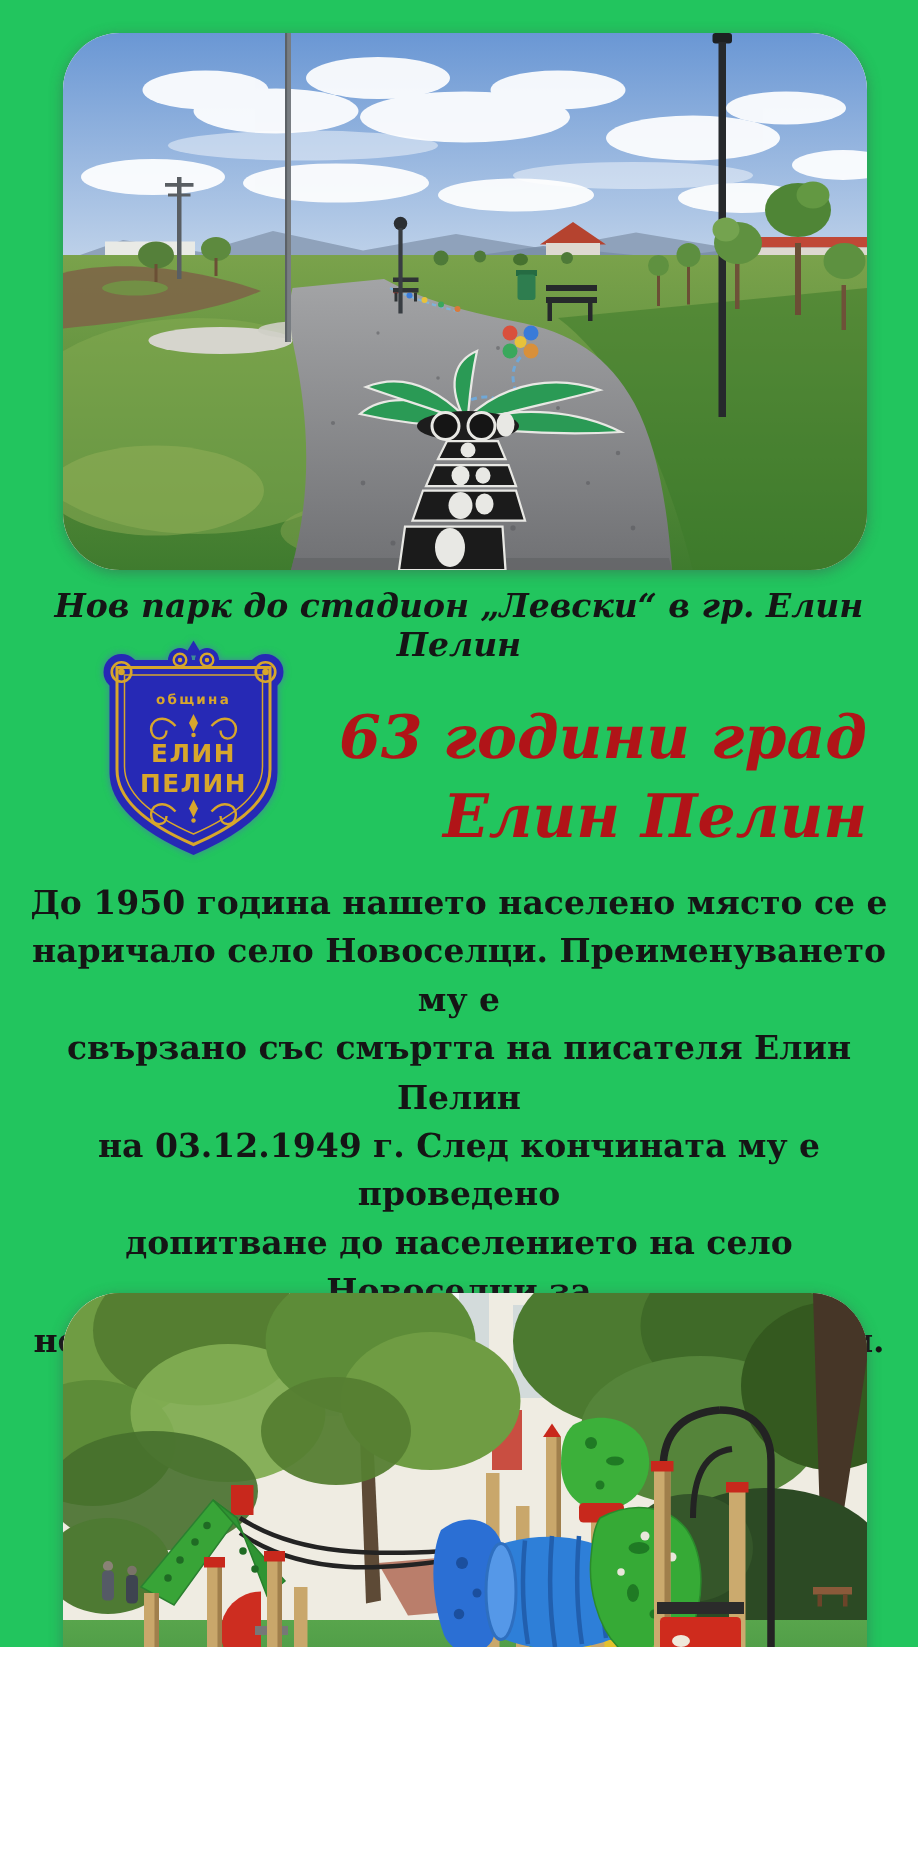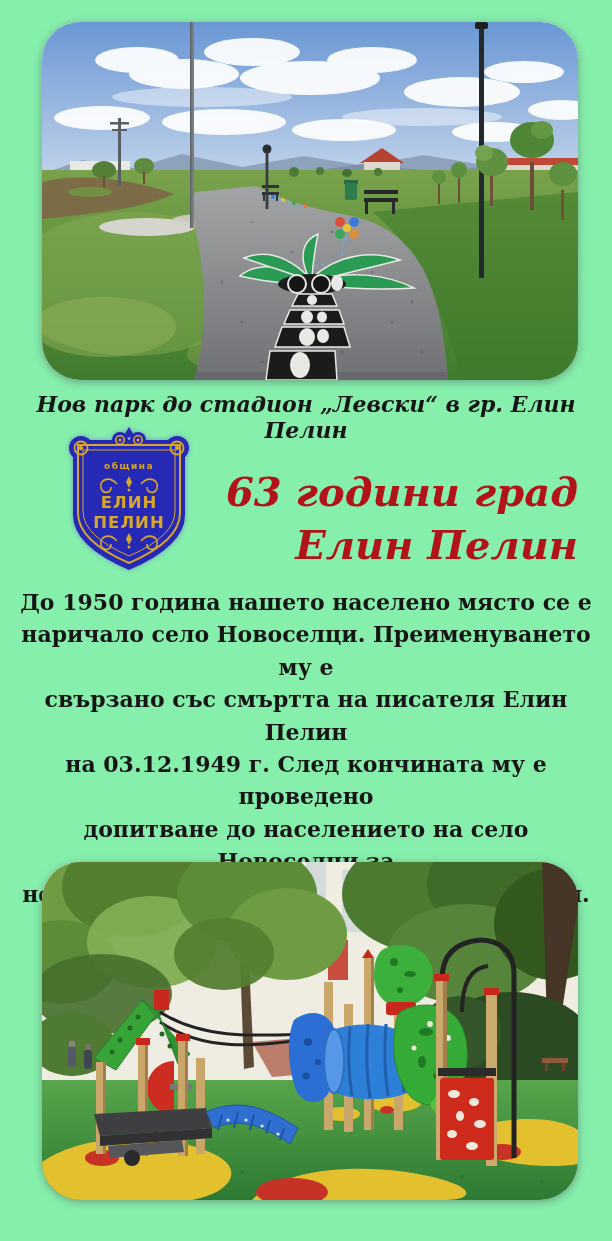--- a/index.html
+++ b/index.html
@@ -3,21 +3,21 @@
 <meta charset="utf-8">
 <style>
   :root{
     --title-red:#b11418;
     --text-black:#151515;
     --emblem-blue:#2629b5;
     --emblem-gold:#d7a62c;
   }
   html,body{margin:0;padding:0;background:#ffffff;}
   .page{
-    position:relative;width:612px;height:1241px;background:#86efac;overflow:hidden;
+    position:relative;width:612px;height:1098px;background:#22c55e;overflow:hidden;
     font-family:"DejaVu Serif", serif;
   }
   .photo{
     position:absolute;margin:0;overflow:hidden;border-radius:38px;
     box-shadow:0 2px 9px rgba(70,70,80,.45), 0 0 0 1px rgba(255,255,255,.65) inset;
     background:#dcdcdc;
   }
   .photo svg{display:block;width:100%;height:100%;}
   .top-photo{left:42px;top:22px;width:536px;height:358px;}
   .bottom-photo{left:42px;top:862px;width:536px;height:338px;}

